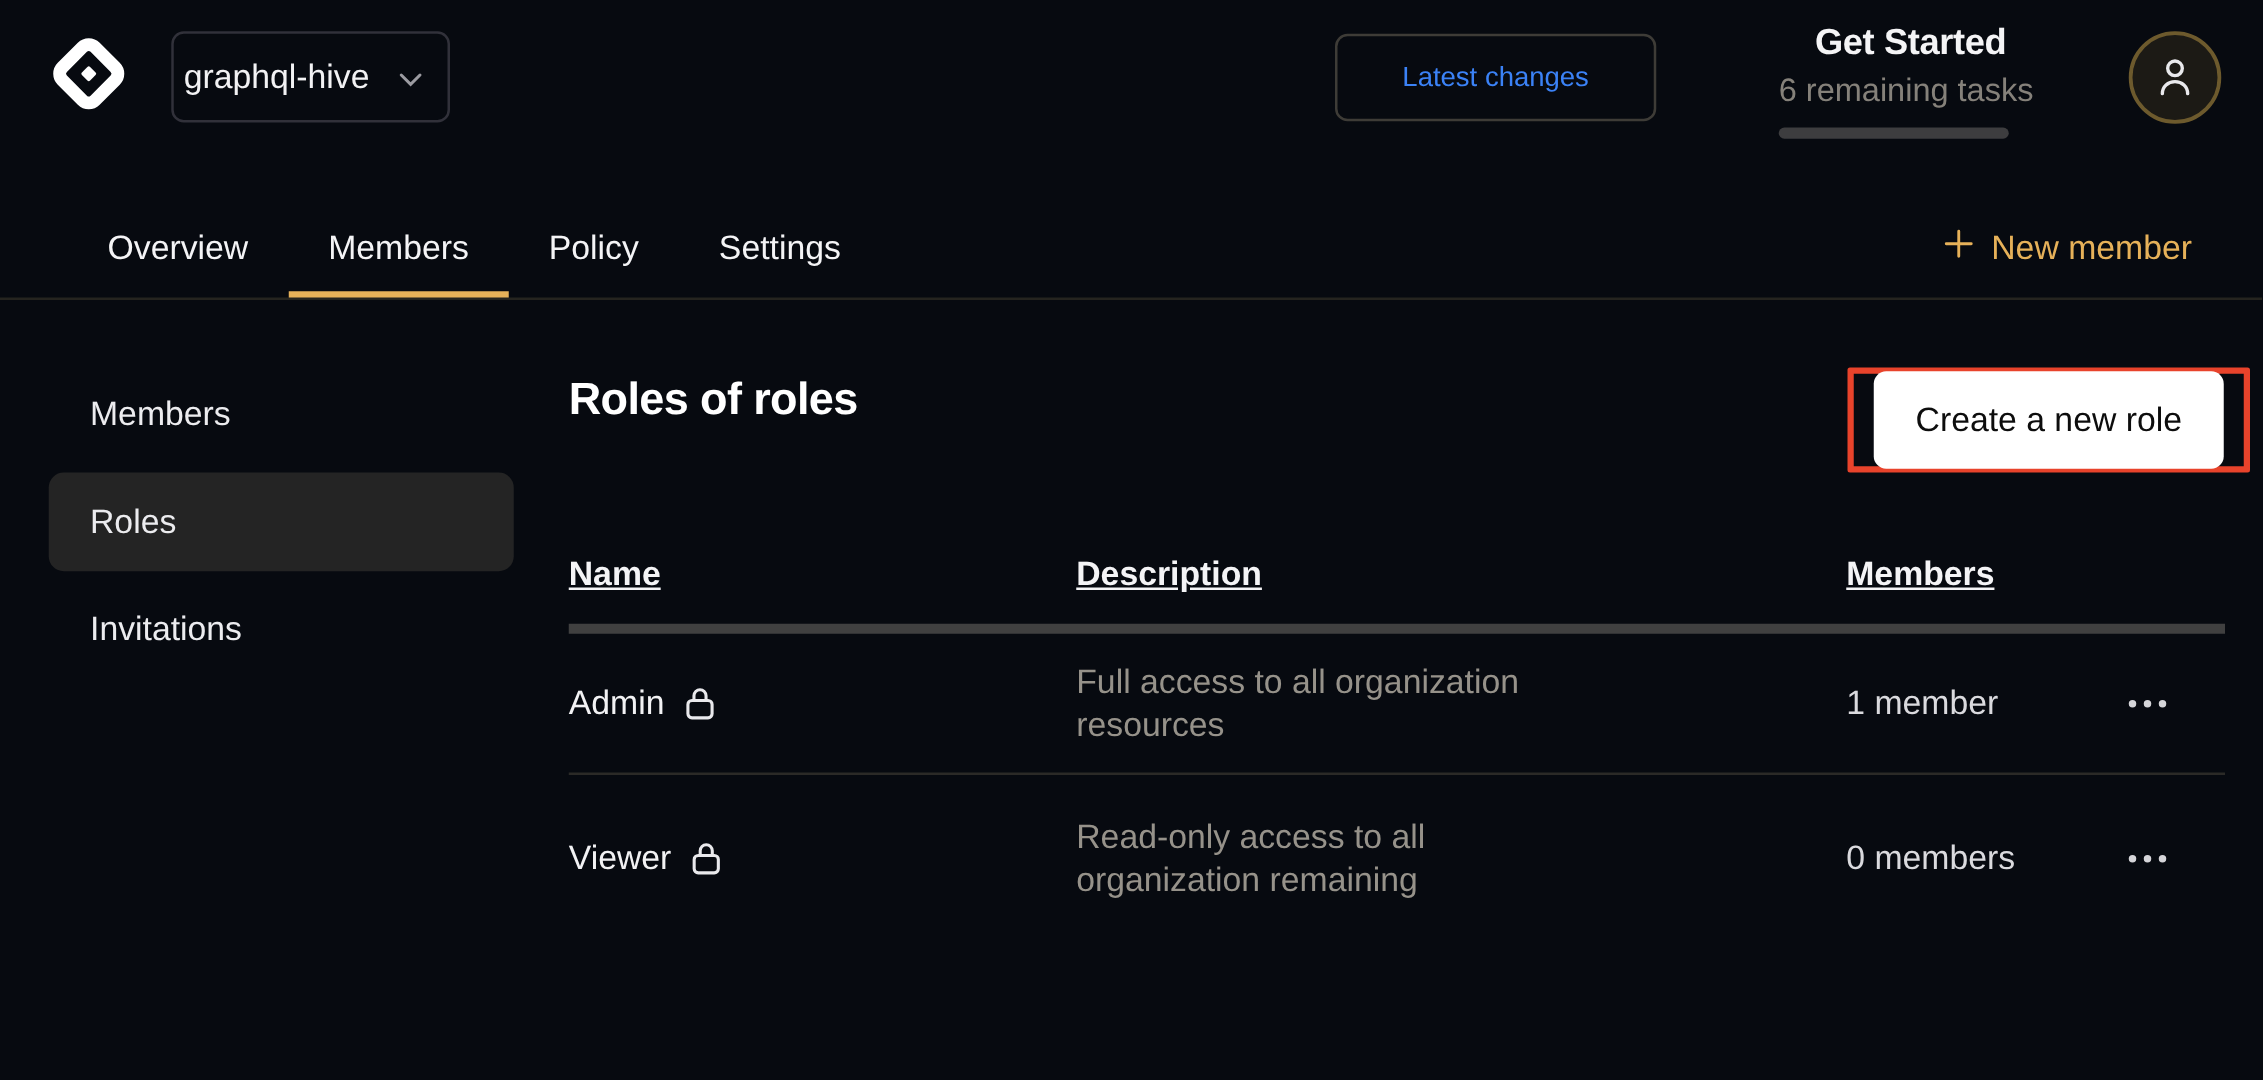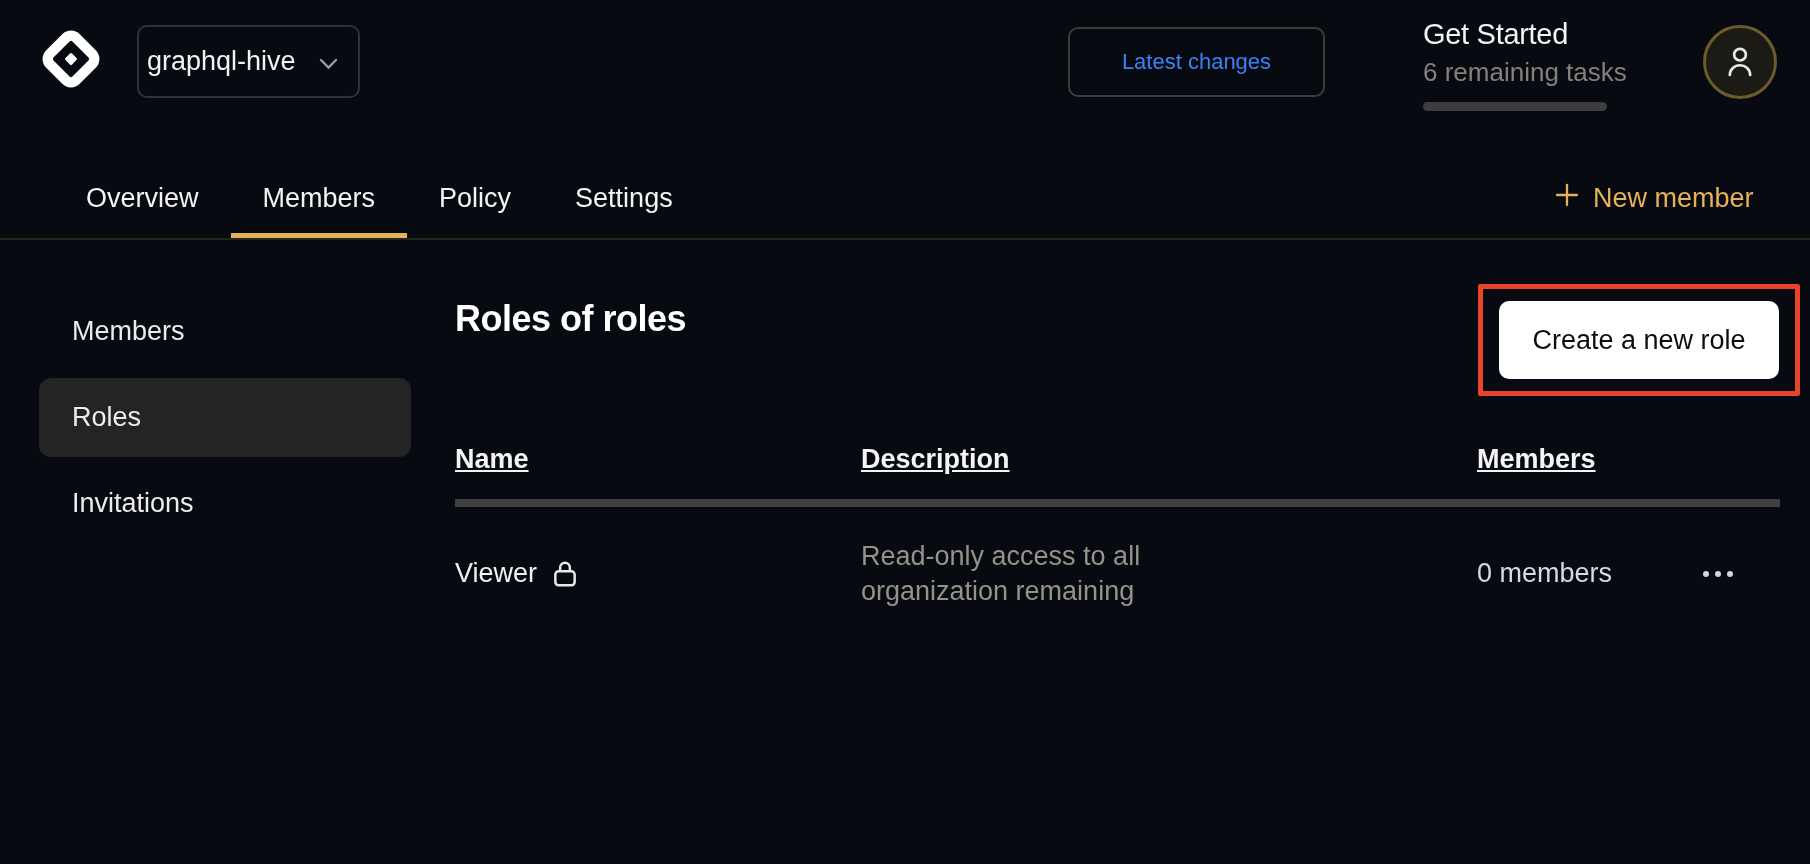--- a/index.html
+++ b/index.html
@@ -18,21 +18,21 @@
     background:transparent; border:2px solid #31313a; border-radius:10px;
     display:flex; align-items:center; justify-content:space-between;
     padding:0 20px 0 8px; color:#f2f2f4; font-size:27px;
   }
   .latest-changes {
     position:absolute; left:1068px; top:27px; width:257px; height:70px;
     background:transparent; border:2px solid #3e3c37; border-radius:10px;
     color:#3b82f6; font-size:22px;
   }
   .get-started { position:absolute; left:1423px; top:18px; width:184px; }
-  .gs-title { font-size:29px; font-weight:400; color:#f4f4f6; letter-spacing:-0.3px; }
+  .gs-title { font-size:29px; font-weight:700; color:#f4f4f6; letter-spacing:-0.3px;margin-left:29px; }
   .gs-sub   { font-size:26px; color:#85817a; margin-top:6px; white-space:nowrap; }
   .gs-bar   { margin-top:14px; width:184px; height:9px; border-radius:5px; background:#3d3d3f; overflow:hidden; }
   .gs-fill  { height:100%; width:0%; background:#e6b159; }
   .avatar {
     position:absolute; left:1703px; top:25px; width:74px; height:74px;
     border-radius:50%; border:3px solid #6d5a2d; background:#1c1a15;
     display:flex; align-items:center; justify-content:center; padding:0;
   }
 
   
@@ -55,21 +55,21 @@
     box-sizing:border-box; width:372px; padding:24px 33px; margin-bottom:7px;
     font-size:27px; line-height:31px; color:#ececef; border-radius:12px;
   }
   .side-item.active { background:#242424; }
 
   
   .page-title { position:absolute; left:455px; top:298px; margin:0; font-size:36px; font-weight:700; color:#ffffff; letter-spacing:-0.5px; }
   .page-subtitle { position:absolute; left:455px; top:358px; margin:0; font-size:27px; color:#96928a; }
 
   .annotation-box {
-    position:absolute; left:1478px; top:284px; width:322px; height:112px;
+    position:absolute; left:1478px; top:294px; width:322px; height:84px;
     box-sizing:border-box; border:5px solid #e8432b; border-radius:2px;
     display:flex; align-items:center; justify-content:center;
   }
   .create-role {
     width:280px; height:78px; background:#ffffff; color:#0d0d0d;
     border:none; border-radius:10px; font-size:27px;
   }
 
   .table { position:absolute; left:455px; top:420px; width:1325px; }
   .thead, .trow { display:grid; grid-template-columns:406px 616px 220px 1fr; align-items:center; }
@@ -155,20 +155,40 @@
   </div>
 
   <div class="table">
     <div class="thead">
       <div>Name</div>
       <div>Description</div>
       <div>Members</div>
       <div></div>
     </div>
 
+    <div class="trow r1">
+      <div class="cell-name">
+        <span>Admin</span>
+        <span class="lock">
+          <svg width="24" height="29" viewBox="0 0 22 27" fill="none" stroke="currentColor" stroke-width="2.3">
+            <rect x="2" y="11.5" width="18" height="13" rx="3"></rect>
+            <path d="M6.5 11.5V8a4.5 4.5 0 0 1 9 0v3.5"></path>
+          </svg>
+        </span>
+      </div>
+      <div class="cell-desc">Full access to all organization resources</div>
+      <div class="cell-members">1 member</div>
+      <div class="cell-actions">
+        <button class="menu-btn" aria-label="More options">
+          <span class="dot"></span>
+            <span class="dot"></span>
+            <span class="dot"></span>
+        </button>
+      </div>
+    </div>
 
     <div class="trow r2">
       <div class="cell-name">
         <span>Viewer</span>
         <span class="lock">
           <svg width="24" height="29" viewBox="0 0 22 27" fill="none" stroke="currentColor" stroke-width="2.3">
             <rect x="2" y="11.5" width="18" height="13" rx="3"></rect>
             <path d="M6.5 11.5V8a4.5 4.5 0 0 1 9 0v3.5"></path>
           </svg>
         </span>

